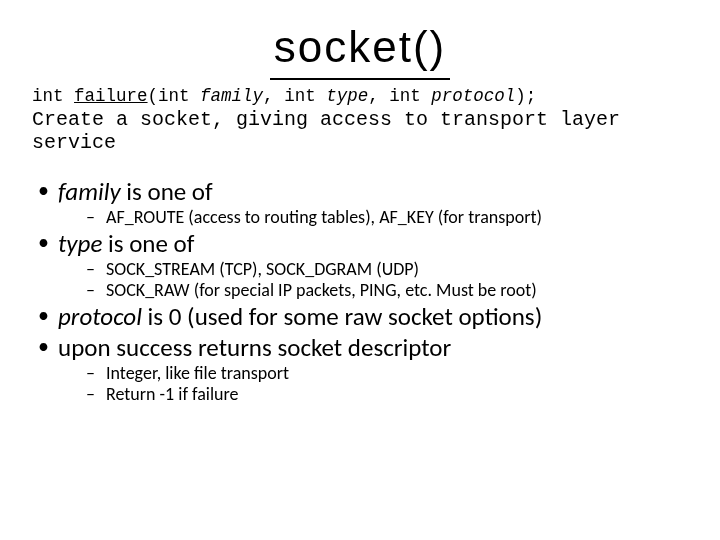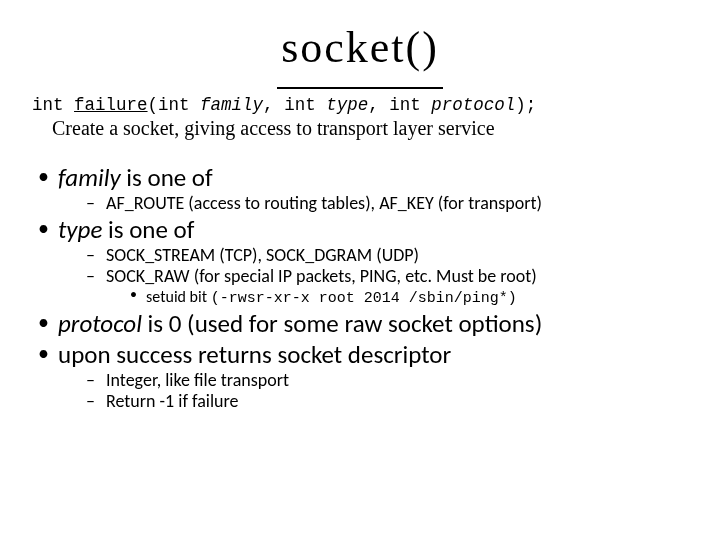--- a/index.html
+++ b/index.html
@@ -1,22 +1,22 @@
 <!DOCTYPE html>
 <html><head>
 <meta charset="utf-8">
 <style>
   * { margin: 0; padding: 0; box-sizing: border-box; }
   html, body { width: 720px; height: 540px; background: #fff; font-family: Calibri, "Segoe UI", Arial, sans-serif; color: #000; }
   .slide { width: 720px; height: 540px; padding: 22px 32px 20px 32px; }
-  .title { font-family: Liberation Serif, serif; font-size: 44px; text-align: center; letter-spacing: 2px; border-bottom: 2px solid #000; width: fit-content; margin: 0 auto 6px auto; padding: 0 4px 14px 4px; }
+  .title { font-family: Liberation Sans, sans-serif; font-size: 44px; text-align: center; letter-spacing: 2px; border-bottom: 2px solid #000; width: fit-content; margin: 0 auto 6px auto; padding: 0 4px 6px 4px; }
   .sig { font-family: "Courier New", Courier, monospace; font-size: 17.5px; margin-top: 6px; }
   .sig .u { text-decoration: underline; }
   .sig .i { font-style: italic; }
-  .desc { font-family: Liberation Serif, serif; font-size: 20px; margin-top: 2px; margin-left: 20px; }
+  .desc { font-family: Liberation Mono, monospace; font-size: 20px; margin-top: 2px; }
   ul.b1 { list-style: none; margin-top: 24px; }
   ul.b1 > li { position: relative; padding-left: 26px; font-size: 25px; line-height: 1.15; margin-bottom: 2px; }
   ul.b1 > li::before { content: "•"; position: absolute; left: 6px; top: 0; font-size: 22px; }
   ul.b1 > li.tight { margin-top: 0; }
   ul.b2 { list-style: none; margin-left: 26px; }
   ul.b2 > li { position: relative; padding-left: 22px; font-size: 18px; line-height: 1.18; }
   ul.b2 > li::before { content: "–"; position: absolute; left: 2px; top: 0; font-size: 18px; }
   ul.b3 { list-style: none; margin-left: 22px; }
   ul.b3 > li { position: relative; padding-left: 18px; font-size: 16px; line-height: 1.2; }
   ul.b3 > li::before { content: "•"; position: absolute; left: 2px; top: 0; font-size: 14px; }
@@ -49,26 +49,20 @@
         <li>AF_ROUTE (access to routing tables), AF_KEY (for transport)</li>
       </ul>
     </li>
 
     <li class="tight">
       <span class="ital">type</span> <span>is one of</span>
       <ul class="b2">
         <li>SOCK_STREAM (TCP), SOCK_DGRAM (UDP)</li>
         <li>
           <span>SOCK_RAW (for special IP packets, PING, etc.  Must be root)</span>
-          <ul class="b3">
-            <li>
-              <span>setuid bit </span>
-              <span class="mono">(-rwsr-xr-x root 2014 /sbin/ping*)</span>
-            </li>
-          </ul>
         </li>
       </ul>
     </li>
 
     <li class="tight">
       <span class="ital">protocol</span> <span>is 0 (used for some raw socket options)</span>
     </li>
 
     <li>
       <span>upon success returns socket descriptor</span>

